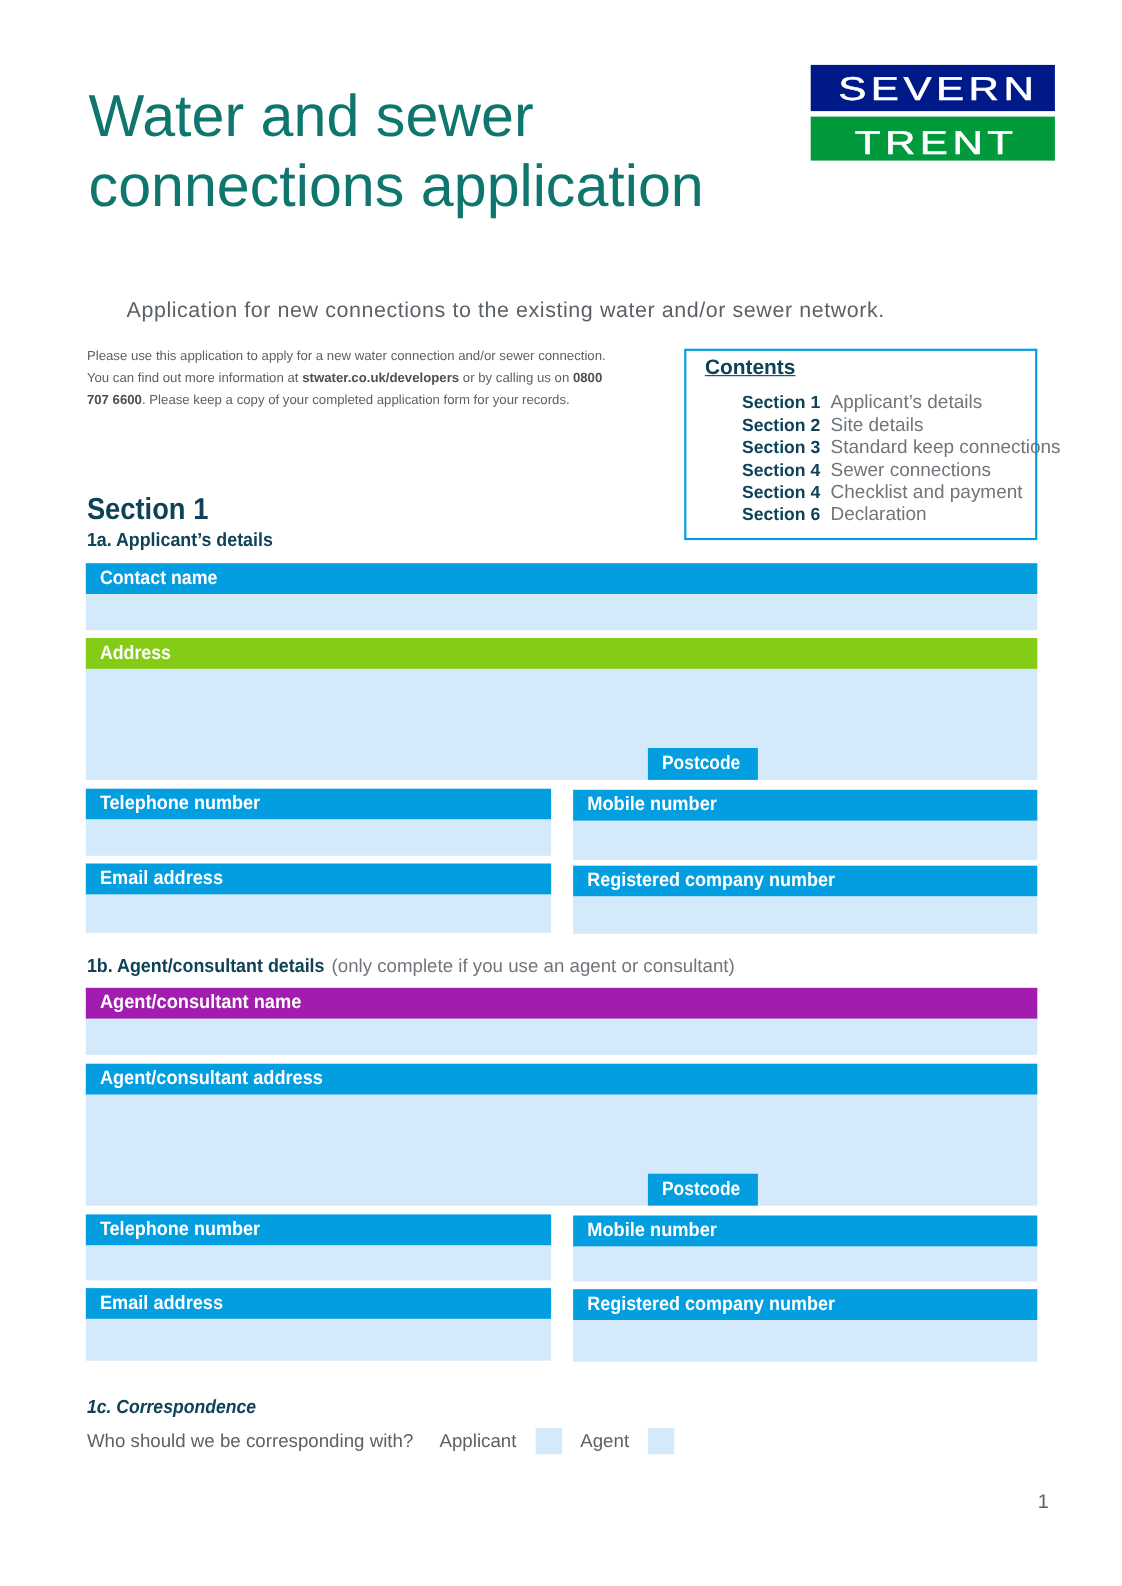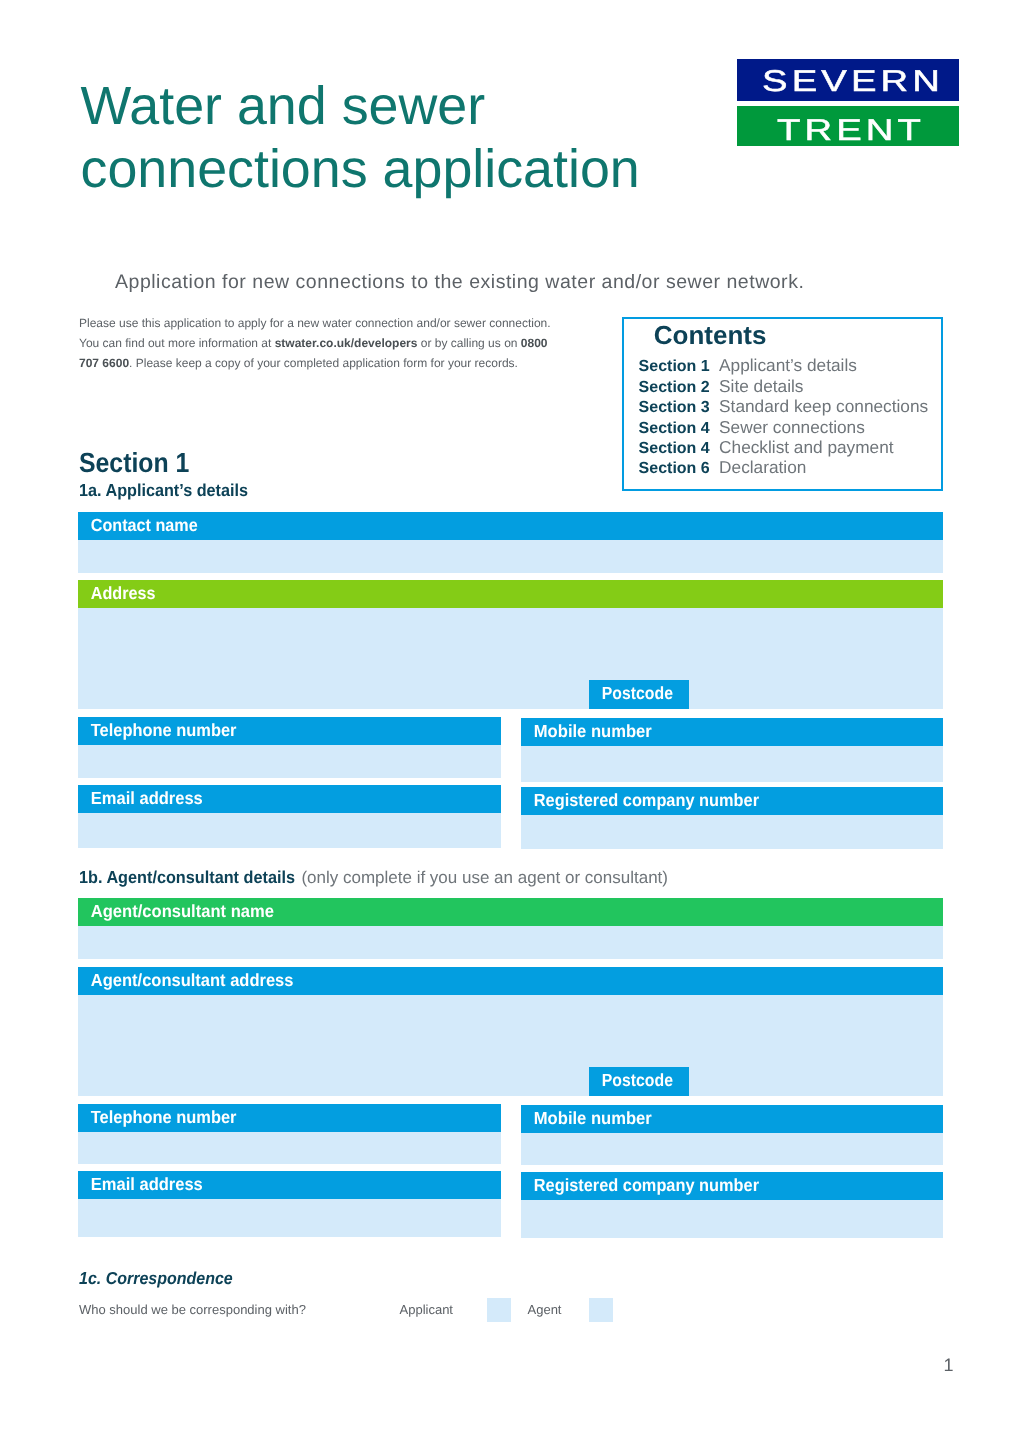--- a/index.html
+++ b/index.html
@@ -20,41 +20,41 @@
                  font-weight:400;letter-spacing:3.2px;stroke:#fff;stroke-width:0.5px;}
 
   .intro-lead{position:absolute;left:79px;top:271px;font-size:19.5px;letter-spacing:0.52px;
               color:#5d6367;line-height:22px;white-space:nowrap;margin-left:36px;}
   .intro-body{position:absolute;left:79px;top:312.5px;width:479px;font-size:12px;color:#5d6367;
               line-height:20.4px;text-align:left;}
   .intro-body b{font-weight:700;color:#4a5054;}
 
   .contents{position:absolute;left:621.8px;top:317px;width:321.5px;height:173.5px;
             border:2px solid #0ba1e2;box-sizing:border-box;background:#fff;}
-  .contents-h{position:absolute;left:30px;top:5.4px;font-size:26px;color:#0d4257;font-weight:700;
-              line-height:22px;}
+  .contents-h{position:absolute;left:17px;top:5.4px;font-size:19px;color:#0d4257;font-weight:700;
+              line-height:22px;text-decoration:underline;}
   .contents-list{position:absolute;left:14.8px;top:36.4px;}
-  .cl-row{font-size:17.25px;line-height:20.4px;height:20.4px;color:#6f757a;white-space:nowrap;}
+  .cl-row{font-size:17.25px;line-height:20.4px;height:20.4px;color:#6f757a;white-space:nowrap;margin-left:36px;}
   .cl-row b{color:#0d4257;font-weight:700;display:inline-block;width:80.5px;font-size:16px;line-height:20.4px;vertical-align:baseline;}
 
   .sec-title{position:absolute;left:78.5px;top:447.3px;width:130px;height:32px;}
   .sec-title svg{display:block;overflow:visible;}
   .sec-title text{font-family:"Liberation Sans",sans-serif;font-size:27.6px;font-weight:700;
                   fill:#0d4257;}
   .subh{position:absolute;left:78.6px;}
   .subh svg{display:block;overflow:visible;}
   .subh text{font-family:"Liberation Sans",sans-serif;font-size:17.3px;font-weight:700;fill:#0d4257;}
   .subh text.note{font-weight:400;fill:#6f757a;font-size:17px;}
 
   .fl{position:absolute;background:#039ee0;box-sizing:border-box;height:28.5px;overflow:visible;}
   .fl svg{display:block;overflow:visible;}
   .fl text{font-family:"Liberation Sans",sans-serif;font-size:17.6px;font-weight:700;fill:#ffffff;}
   .fb{position:absolute;background:#d5e9f7;}
   .chk{position:absolute;background:#d5e9f7;width:25px;height:25px;}
-  .ftxt{position:absolute;font-size:13px;color:#5d6367;line-height:25px;}
+  .ftxt{position:absolute;font-size:17px;color:#5d6367;line-height:25px;}
   .pageno{position:absolute;left:943.5px;top:1353.5px;font-size:18px;color:#5d6367;line-height:22px;}
 </style>
 </head>
 <body>
 
 <div class="page">
 
   <div class="doc-title" style="color: #0f766e;">
     <div>Water and sewer</div>
     <div>connections application</div>
@@ -151,21 +151,21 @@
       </svg>
     </div>
   <div class="fb" style="left: 78px; top: 813.4px; width: 423px; height: 34.9px; background: rgb(212, 234, 250);"></div>
   <div class="fl" style="left: 521px; top: 786.9px; width: 422px; height: 28.6px; background: rgb(3, 158, 224);">
       <svg viewBox="0 0 422 28.5" width="422" height="28.5">
         <text x="12.8" y="18.8" textLength="225.2" lengthAdjust="spacingAndGlyphs">Registered company number</text>
       </svg>
     </div>
   <div class="fb" style="left: 521px; top: 815.2px; width: 422px; height: 33.6px; background: rgb(212, 234, 250);"></div>
 
-  <div class="fl" style="left: 78px; top: 898.3px; width: 865px; height: 28.5px; background: #22c55e; text-decoration: underline;">
+  <div class="fl" style="left: 78px; top: 898.3px; width: 865px; height: 28.5px; background: #a21caf; text-decoration: underline;">
       <svg viewBox="0 0 865 28.5" width="865" height="28.5">
         <text x="12.8" y="18.8" textLength="183.1" lengthAdjust="spacingAndGlyphs">Agent/consultant name</text>
       </svg>
     </div>
   <div class="fb" style="left: 78px; top: 926.4px; width: 865px; height: 33px; background: rgb(212, 234, 250);"></div>
 
   <div class="fl" style="left: 78px; top: 967.3px; width: 865px; height: 28.5px; background: rgb(3, 158, 224);">
       <svg viewBox="0 0 865 28.5" width="865" height="28.5">
         <text x="12.8" y="18.8" textLength="202.7" lengthAdjust="spacingAndGlyphs">Agent/consultant address</text>
       </svg>

